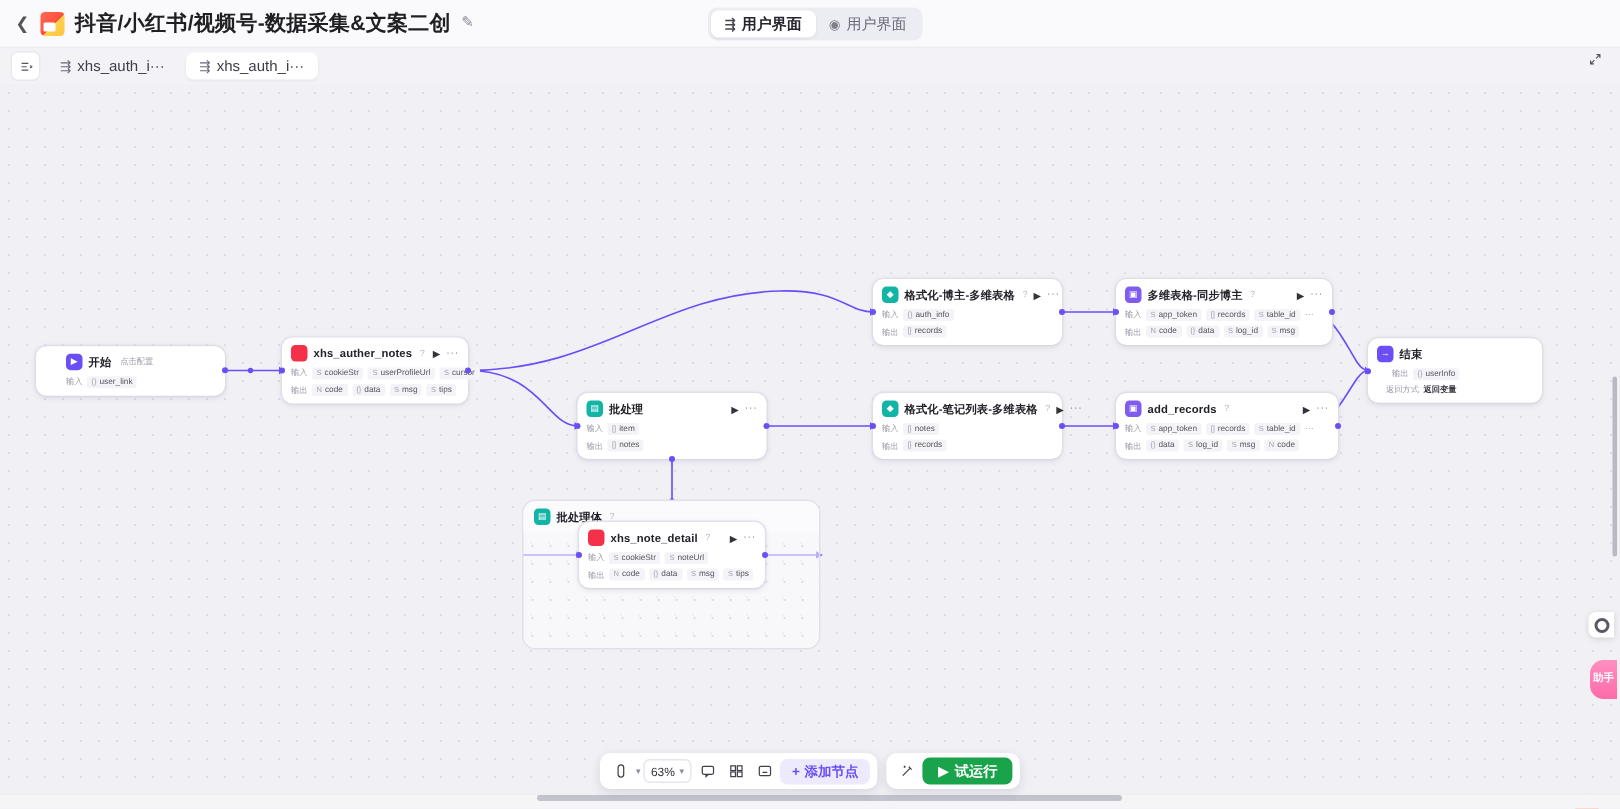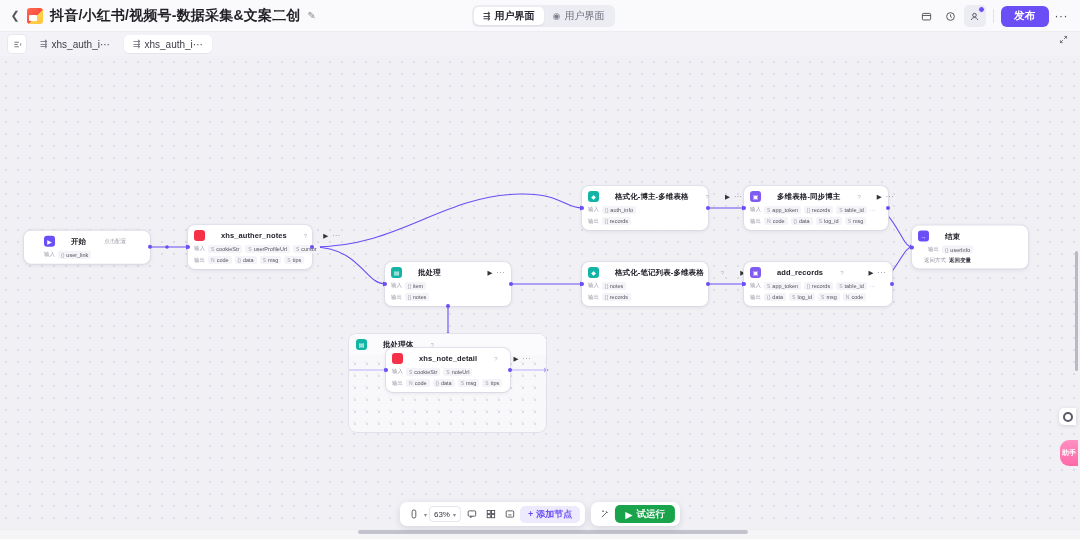--- a/index.html
+++ b/index.html
@@ -95,21 +95,21 @@
   }
 
   svg.edges { position: absolute; inset: 0; width: 1080px; height: 483px; pointer-events: none; }
 
   
   .node {
     position: absolute; background: #fff; border-radius: 7px;
     box-shadow: 0 1px 4px rgba(25,25,60,.10), 0 0 0 1px rgba(230,230,240,.9);
     padding: 5px 6px 5px 6px;
   }
-  .node-head { display: flex; align-items: center; gap: 16px; }
+  .node-head { display: flex; align-items: center; gap: 4px; }
   .nic {
     width: 11px; height: 11px; border-radius: 3px; flex: none;
     display: flex; align-items: center; justify-content: center;
     color: #fff; font-size: 6px; font-weight: 700;
   }
   .nic.start { background: #6b4ef5; }
   .nic.end   { background: #6b4ef5; }
   .nic.xhs   { background: #f5314a; }
   .nic.fmt   { background: #12b5a5; }
   .nic.table { background: #7f5bf0; }
@@ -138,21 +138,21 @@
   .port.b { top: auto; bottom: -2px; left: 50%; margin-left: -2px; margin-top: 0; }
 
   
   .batch-box {
     position: absolute; background: rgba(255,255,255,.55); border-radius: 8px;
     box-shadow: 0 0 0 1px #e1e1ec;
     background-image: radial-gradient(#dcdce6 0.8px, transparent 0.8px);
     background-size: 12px 12px;
   }
   .batch-head {
-    display: flex; align-items: center; gap: 16px; padding: 5px 7px;
+    display: flex; align-items: center; gap: 4px; padding: 5px 7px;
     background: #fbfbfd; border-radius: 8px 8px 0 0;
   }
 
   
   .bottombar {
     position: absolute; left: 50%; transform: translateX(-50%); bottom: 13px;
     display: flex; align-items: flex-start; gap: 6px; z-index: 20;
   }
   .bb-group {
     display: flex; align-items: center; gap: 2px; background: #fff; height: 24px;
@@ -214,44 +214,20 @@
       <div class="seg active">
         <span class="g">⇶</span>
         <span>用户界面</span>
       </div>
       <div class="seg">
         <span class="g">◉</span>
         <span>用户界面</span>
       </div>
     </div>
 
-    <div class="top-right">
-      <div class="ic-btn">
-        <svg width="11" height="11" viewBox="0 0 16 16" fill="none" stroke="#46464f" stroke-width="1.3">
-          <rect x="2" y="3.5" width="12" height="9.5" rx="1.5"></rect>
-            <path d="M2 6.5h12"></path>
-        </svg>
-      </div>
-      <div class="ic-btn">
-        <svg width="11" height="11" viewBox="0 0 16 16" fill="none" stroke="#46464f" stroke-width="1.3">
-          <circle cx="8" cy="8" r="5.6"></circle>
-            <path d="M8 5v3.2l2.1 1.3"></path>
-        </svg>
-      </div>
-      <div class="ic-btn sel">
-        <svg width="11" height="11" viewBox="0 0 16 16" fill="none" stroke="#46464f" stroke-width="1.3">
-          <circle cx="8" cy="6" r="2.6"></circle>
-            <path d="M3.3 13c.7-2.3 2.5-3.4 4.7-3.4S12 10.7 12.7 13"></path>
-        </svg>
-        <span class="dot-badge"></span>
-      </div>
-      <div class="vdiv"></div>
-      <div class="publish-btn">发布</div>
-      <div class="more-dots">···</div>
-    </div>
   </div>
 
   <div class="tabbar">
     <div class="panel-toggle">
       <svg width="9" height="9" viewBox="0 0 16 16" fill="none" stroke="#55555f" stroke-width="1.4">
         <path d="M2.5 4h8M2.5 8h6M2.5 12h8"></path>
           <path d="M12.5 6.5 14.5 8l-2 1.5"></path>
       </svg>
     </div>
     <div class="tab">

